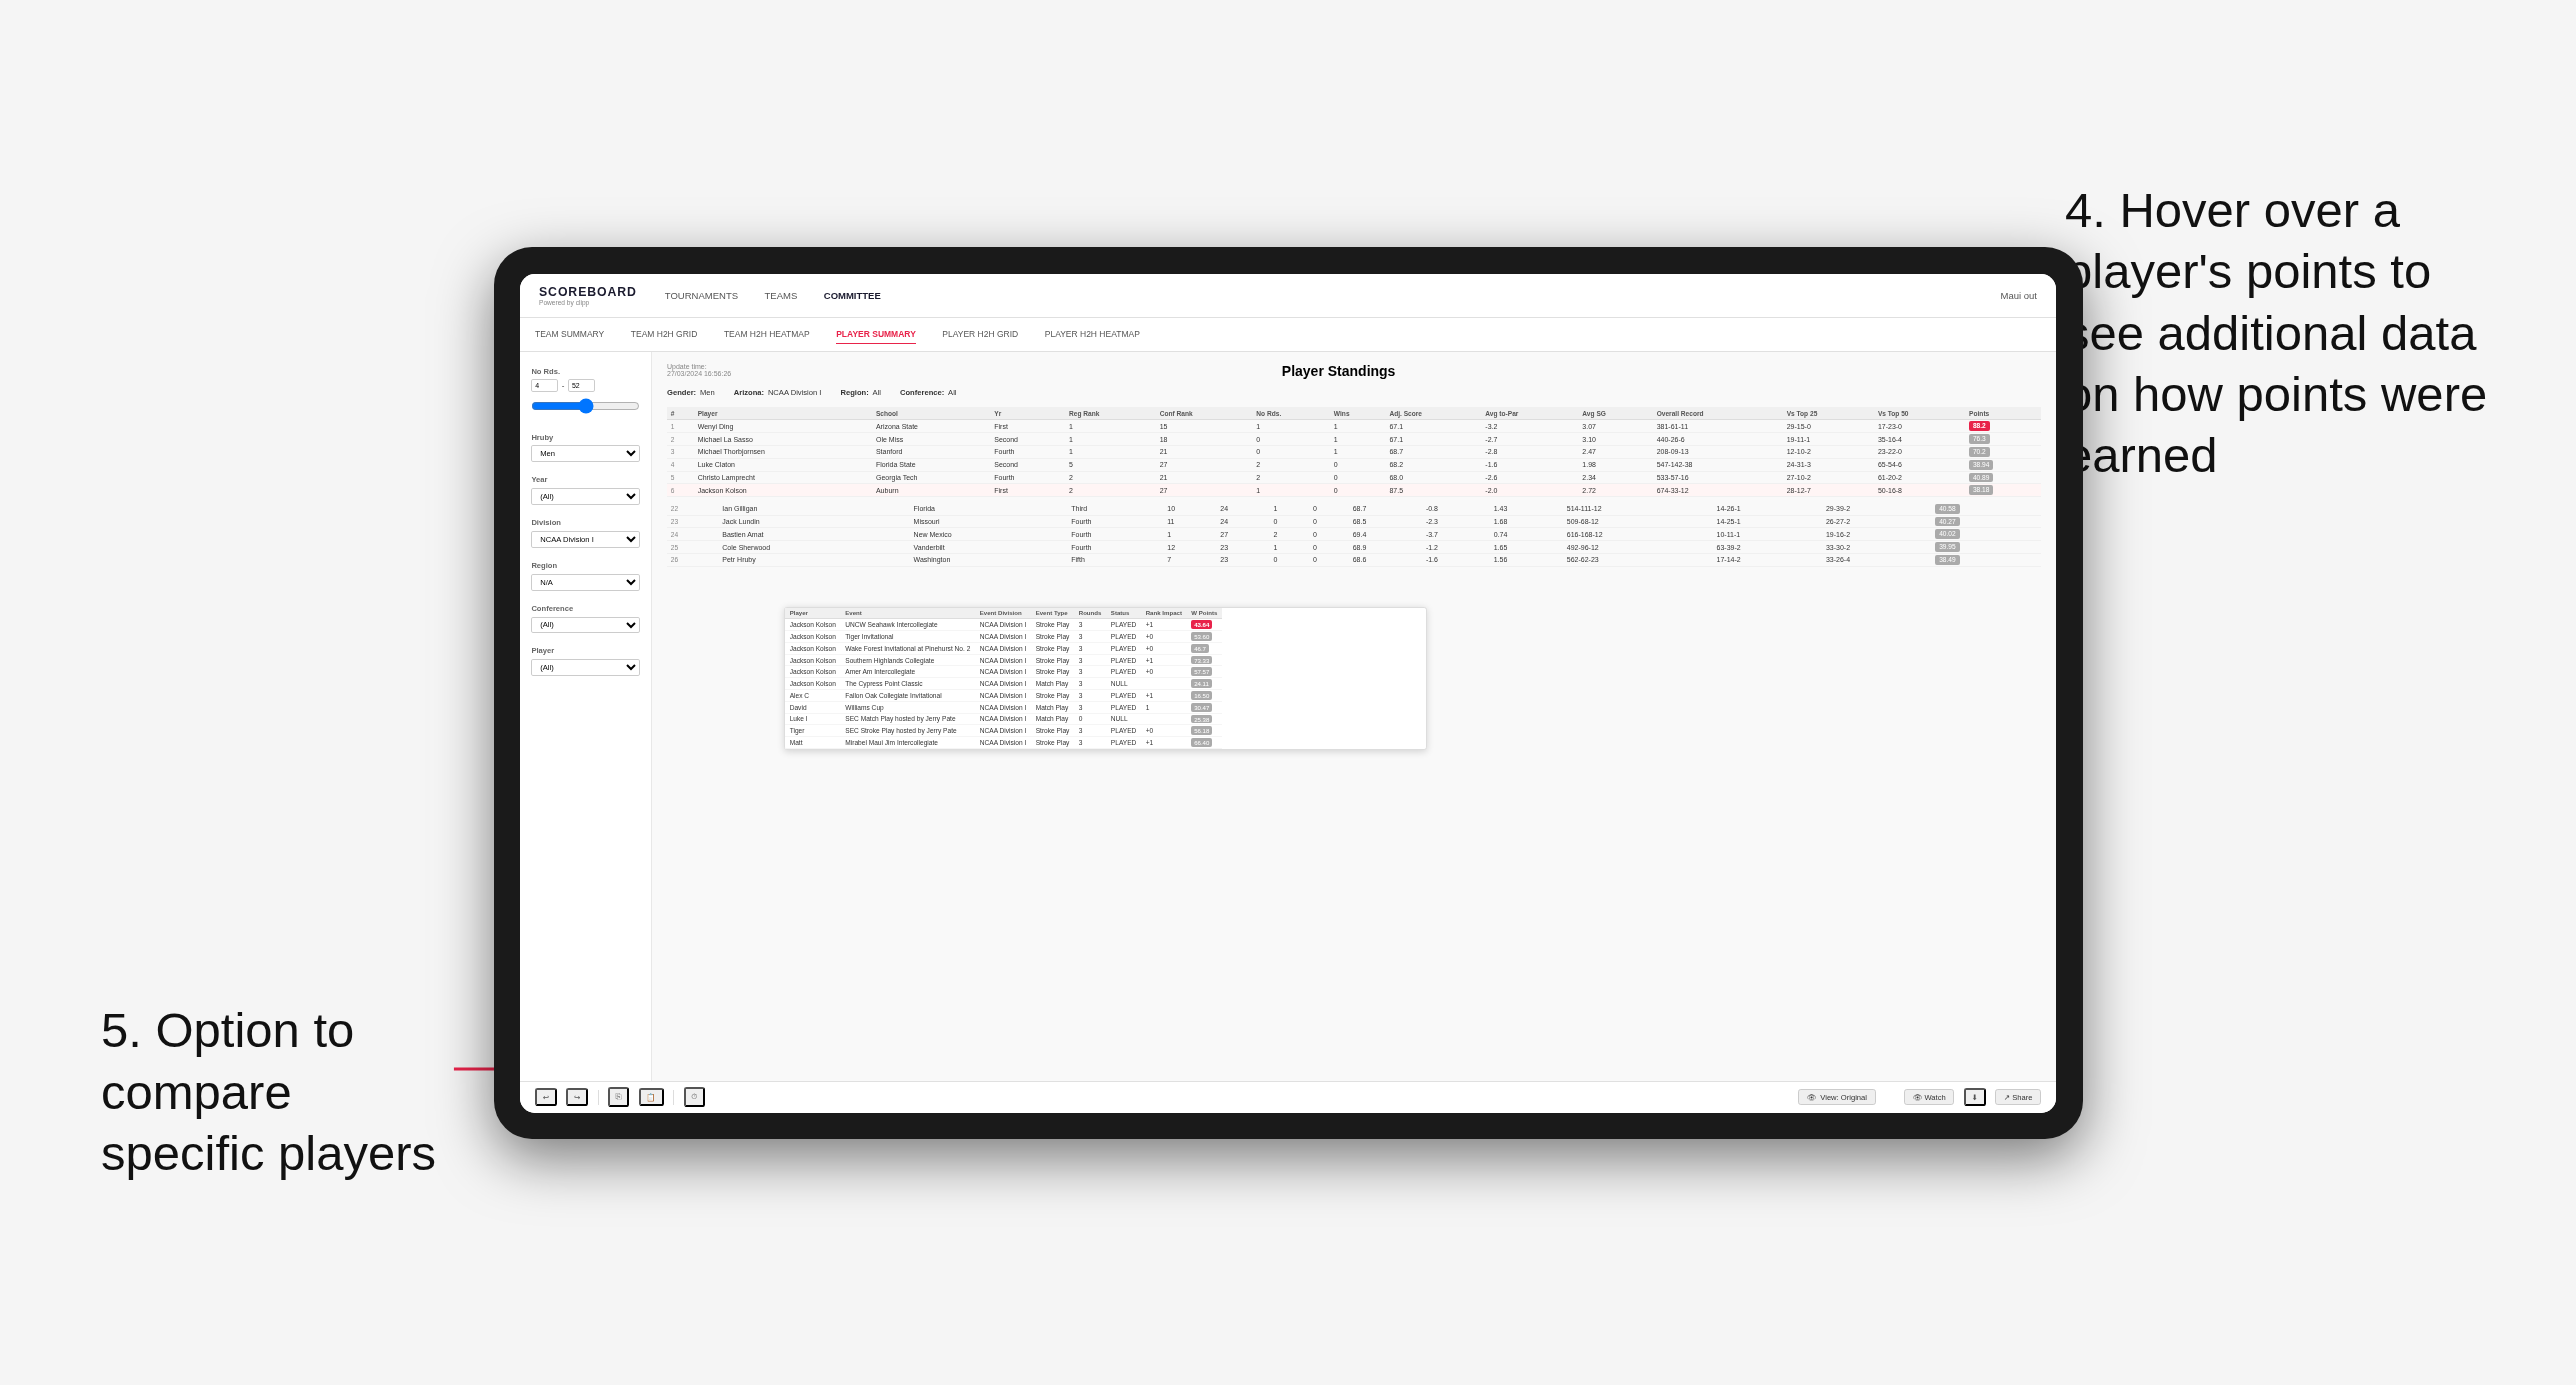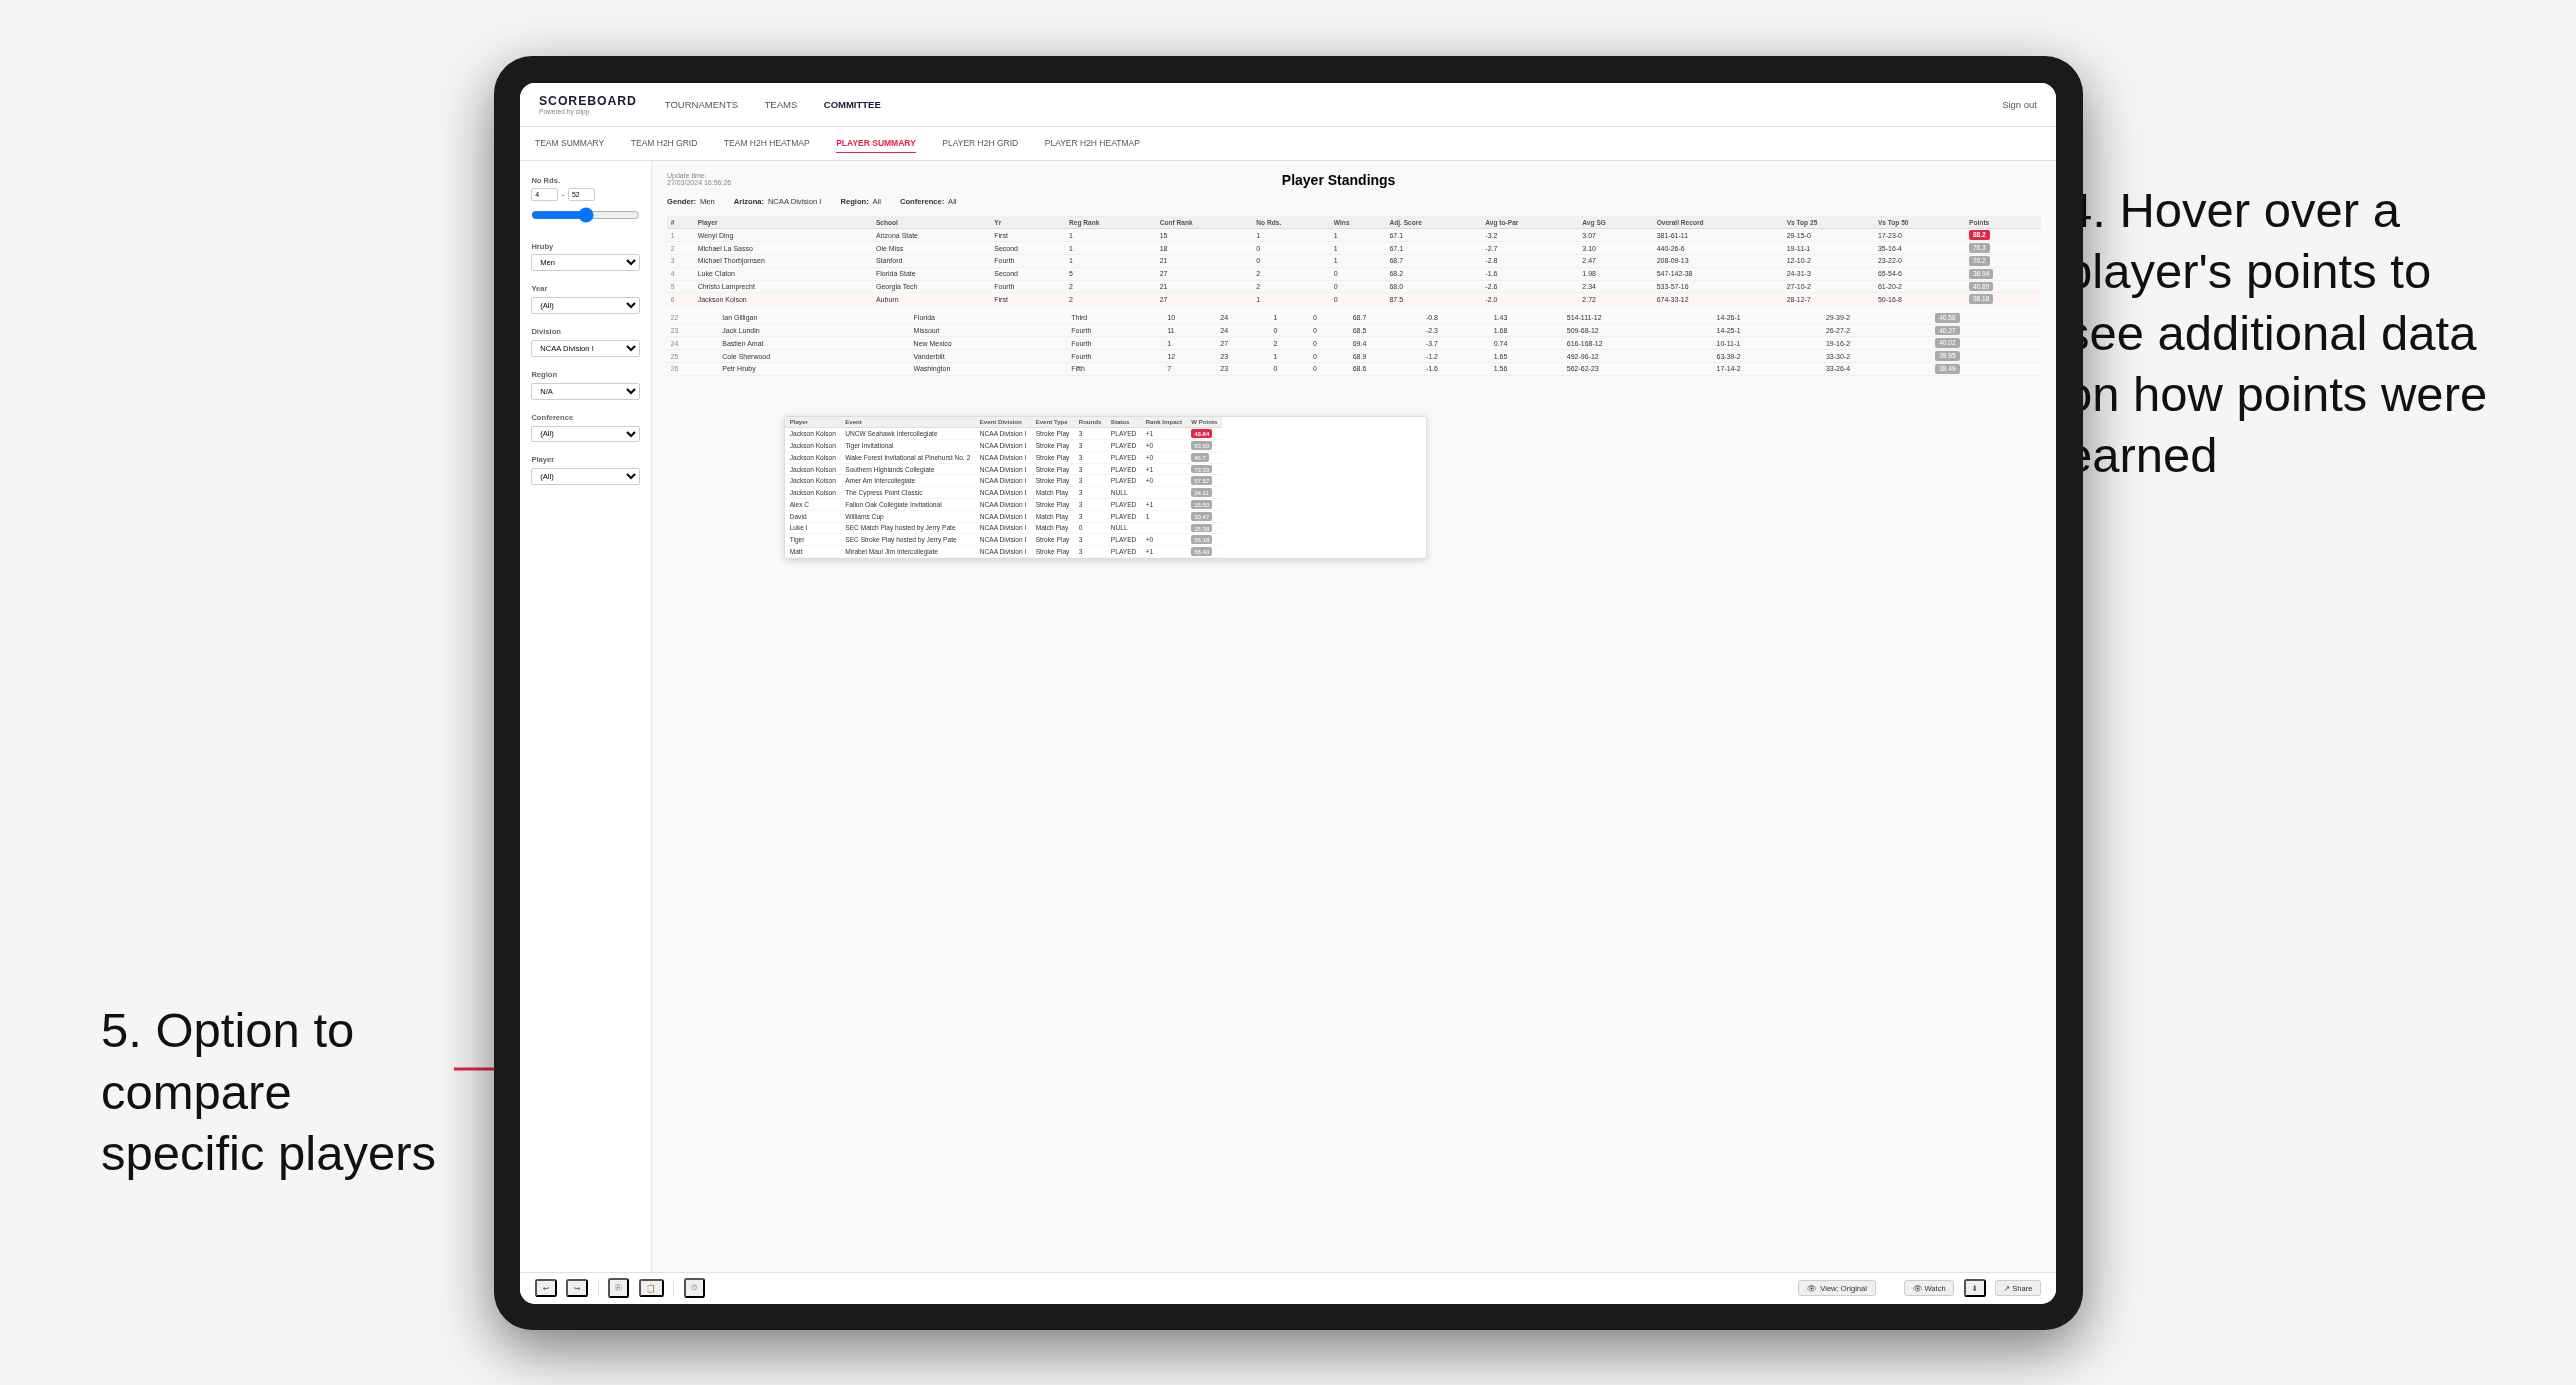--- a/index.html
+++ b/index.html
@@ -44,21 +44,21 @@
       bottom: 202px;
       left: 57px;
       width: 359px;
       text-align: left;
       margin-left: 44px;
     }
 
     
     .tablet-frame {
       width: 1589px;
-      height: 1274px;
+      height: 892px;
       background: #1a1a1a;
       border-radius: 38px;
       padding: 26.5px;
       box-shadow: 0 19px 57px rgba(0,0,0,0.5);
       position: relative;
     }
 
     .tablet-screen {
       width: 100%;
       height: 100%;
@@ -423,21 +423,21 @@
         <div class="logo-area">
           <span class="logo-title">SCOREBOARD</span>
           <span class="logo-subtitle">Powered by clipp</span>
         </div>
         <div class="nav-links">
           <a class="nav-link">TOURNAMENTS</a>
           <a class="nav-link">TEAMS</a>
           <a class="nav-link active">COMMITTEE</a>
         </div>
         <div class="nav-right">
-          <span>Sign out</span>
+          <span>Maui out</span>
         </div>
       </div>
 
       <div class="sub-nav">
         <a class="sub-nav-link">TEAM SUMMARY</a>
         <a class="sub-nav-link">TEAM H2H GRID</a>
         <a class="sub-nav-link">TEAM H2H HEATMAP</a>
         <a class="sub-nav-link active">PLAYER SUMMARY</a>
         <a class="sub-nav-link">PLAYER H2H GRID</a>
         <a class="sub-nav-link">PLAYER H2H HEATMAP</a>

